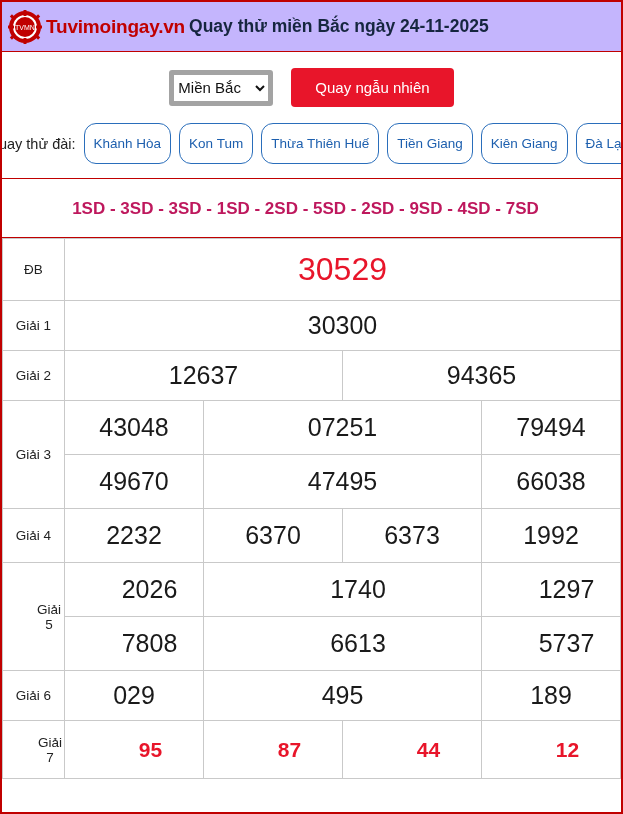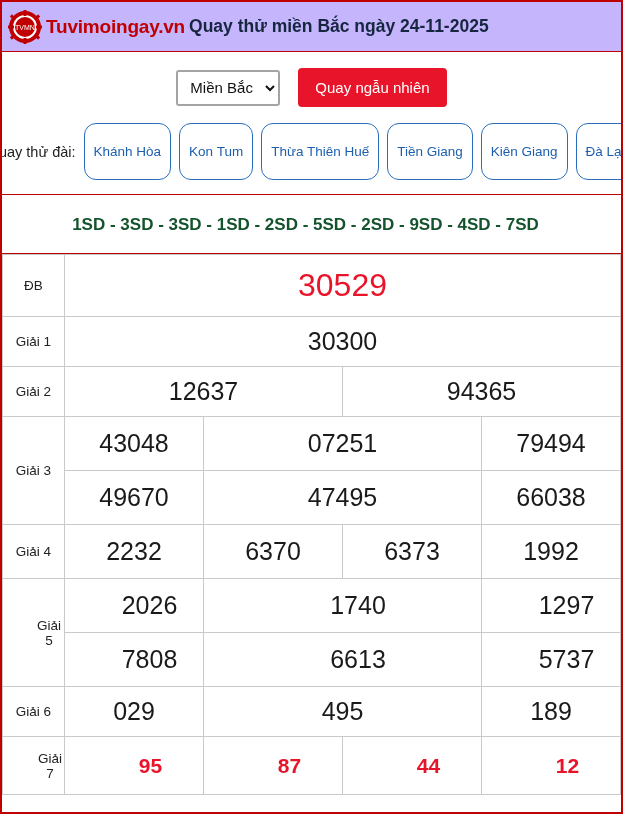--- a/index.html
+++ b/index.html
@@ -57,31 +57,30 @@
     align-items: center;
     gap: 18px;
   }
   .region-select {
     width: 104px;
     height: 36px;
     font-size: 15px;
     font-family: "Liberation Sans", sans-serif;
     color: #111;
     background: #fff;
-    border: 2px solid #a3a3a3;
+    border: 5px solid #a3a3a3;
     border-radius: 3px;
-    padding-left: 8px;
   }
   .spin-btn {
     background: #e8152a;
     color: #ffffff;
     font-size: 15px;
     border: none;
     border-radius: 4px;
-    padding: 11px 17px;
+    padding: 11px 24px;
     cursor: pointer;
     font-family: "Liberation Sans", sans-serif;
   }
 
   
   .stations {
     display: flex;
     align-items: center;
     justify-content: center;
     gap: 8px;
@@ -92,35 +91,35 @@
     font-size: 14.5px;
     color: #222;
     white-space: nowrap;
   }
   .chip {
     border: 1px solid #2a6ebb;
     color: #1d5fae;
     background: #ffffff;
     border-radius: 12px;
     font-size: 13.5px;
-    padding: 20px 9px;
+    padding: 12px 9px;
     white-space: nowrap;
     cursor: pointer;
   }
 
   .hr-red {
     border: 0;
     border-top: 1px solid #c00000;
     margin: 0;
   }
 
   
   .loto-head {
     text-align: center;
-    color: #14532d;
+    color: #be185d;
     font-weight: bold;
     font-size: 17px;
     padding: 20px 12px 18px 0;
     border-bottom: 1px solid #c00000;
   }
 
   
   table.results {
     width: 100%;
     border-collapse: collapse;

